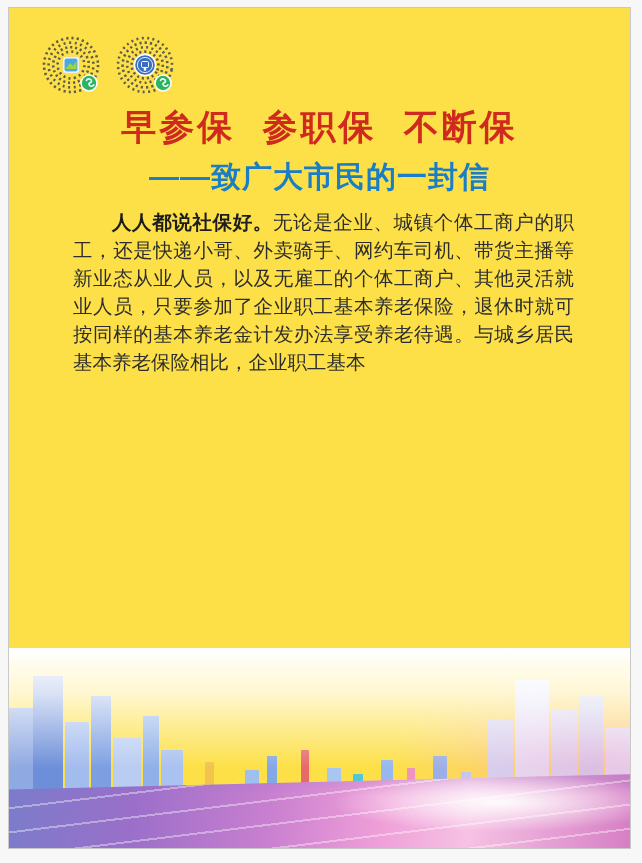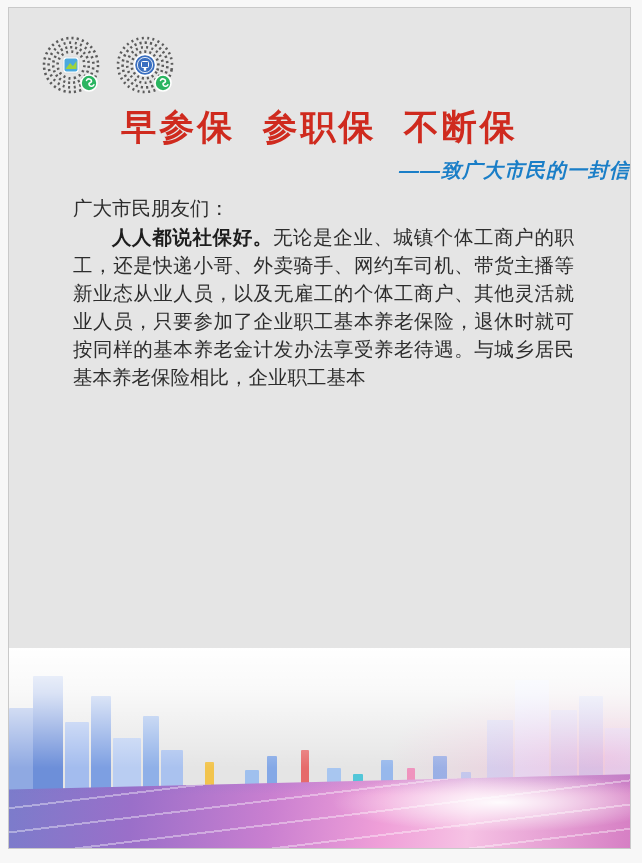--- a/index.html
+++ b/index.html
@@ -6,21 +6,21 @@
   body{
     width:642px;height:863px;
     background:#f7f7f7;
     font-family:"Liberation Sans", sans-serif;
     overflow:hidden;
   }
   .page{
     position:relative;
     width:621px;height:840px;
     margin:7px 16px 0 8px;
-    background:#e5e5e5;
+    background:#fde047;
     border:1px solid #c9c9c9;
     overflow:hidden;
   }
   
   .qr-row{
     position:relative;z-index:3;
     margin:26px 0 0 30px;
     display:flex;gap:6px;align-items:flex-start;
     height:66px;
   }
@@ -32,26 +32,25 @@
     font-family:"DejaVu Serif","Liberation Serif",serif;
     font-weight:bold;
     font-size:35px;
     letter-spacing:3px;
     word-spacing:12px;
     color:#cf2a1e;
   }
   .subtitle{
     position:relative;z-index:3;
     margin:6px 0 10px;
-    text-align:right;
+    text-align:center;
     font-weight:bold;
-    font-size:20px;
+    font-size:30px;
     letter-spacing:1px;
     color:#1a7ec7;
-    font-style:italic;
   }
   
   .content{
     position:relative;z-index:3;
     margin:0 56px 0 64px;
     color:#2d2d2d;
     font-size:19.5px;
     line-height:28px;
     text-align:justify;
   }
@@ -123,21 +122,20 @@
         <circle cx="50" cy="49" r="8" fill="#2bb561" stroke="#ffffff" stroke-width="1.6"></circle>
         <path d="M47.5 46.5a2.6 2.6 0 0 1 5 1c-.4 1.4-2.4 1-2.6 2.4a2.6 2.6 0 0 0 5 .8" fill="none" stroke="#ffffff" stroke-width="1.5" stroke-linecap="round"></path>
       </svg>
     </span>
   </div>
 
   <h1 class="title">早参保 参职保 不断保</h1>
   <div class="subtitle">——致广大市民的一封信</div>
 
   <div class="content">
-    <p class="salutation">广大市民朋友们：</p>
     <p class="para"><span class="lead">人人都说社保好。</span><span>无论是企业、城镇个体工商户的职工，还是快递小哥、外卖骑手、网约车司机、带货主播等新业态从业人员，以及无雇工的个体工商户、其他灵活就业人员，只要参加了企业职工基本养老保险，退休时就可按同样的基本养老金计发办法享受养老待遇。与城乡居民基本养老保险相比，企业职工基本</span></p>
   </div>
 
   <div class="cityscape">
 
     <div class="bldg bwin" style="left:0;width:26px;height:100px;background:#8fa9e2;"></div>
     <div class="bldg bwin" style="left:24px;width:30px;height:132px;background:#6d8fd9;"></div>
     <div class="bldg bwin" style="left:56px;width:24px;height:86px;background:#a3bcee;"></div>
     <div class="bldg bwin" style="left:82px;width:20px;height:112px;background:#7d9fe2;"></div>
     <div class="bldg bwin" style="left:104px;width:28px;height:70px;background:#b9cdf2;"></div>

